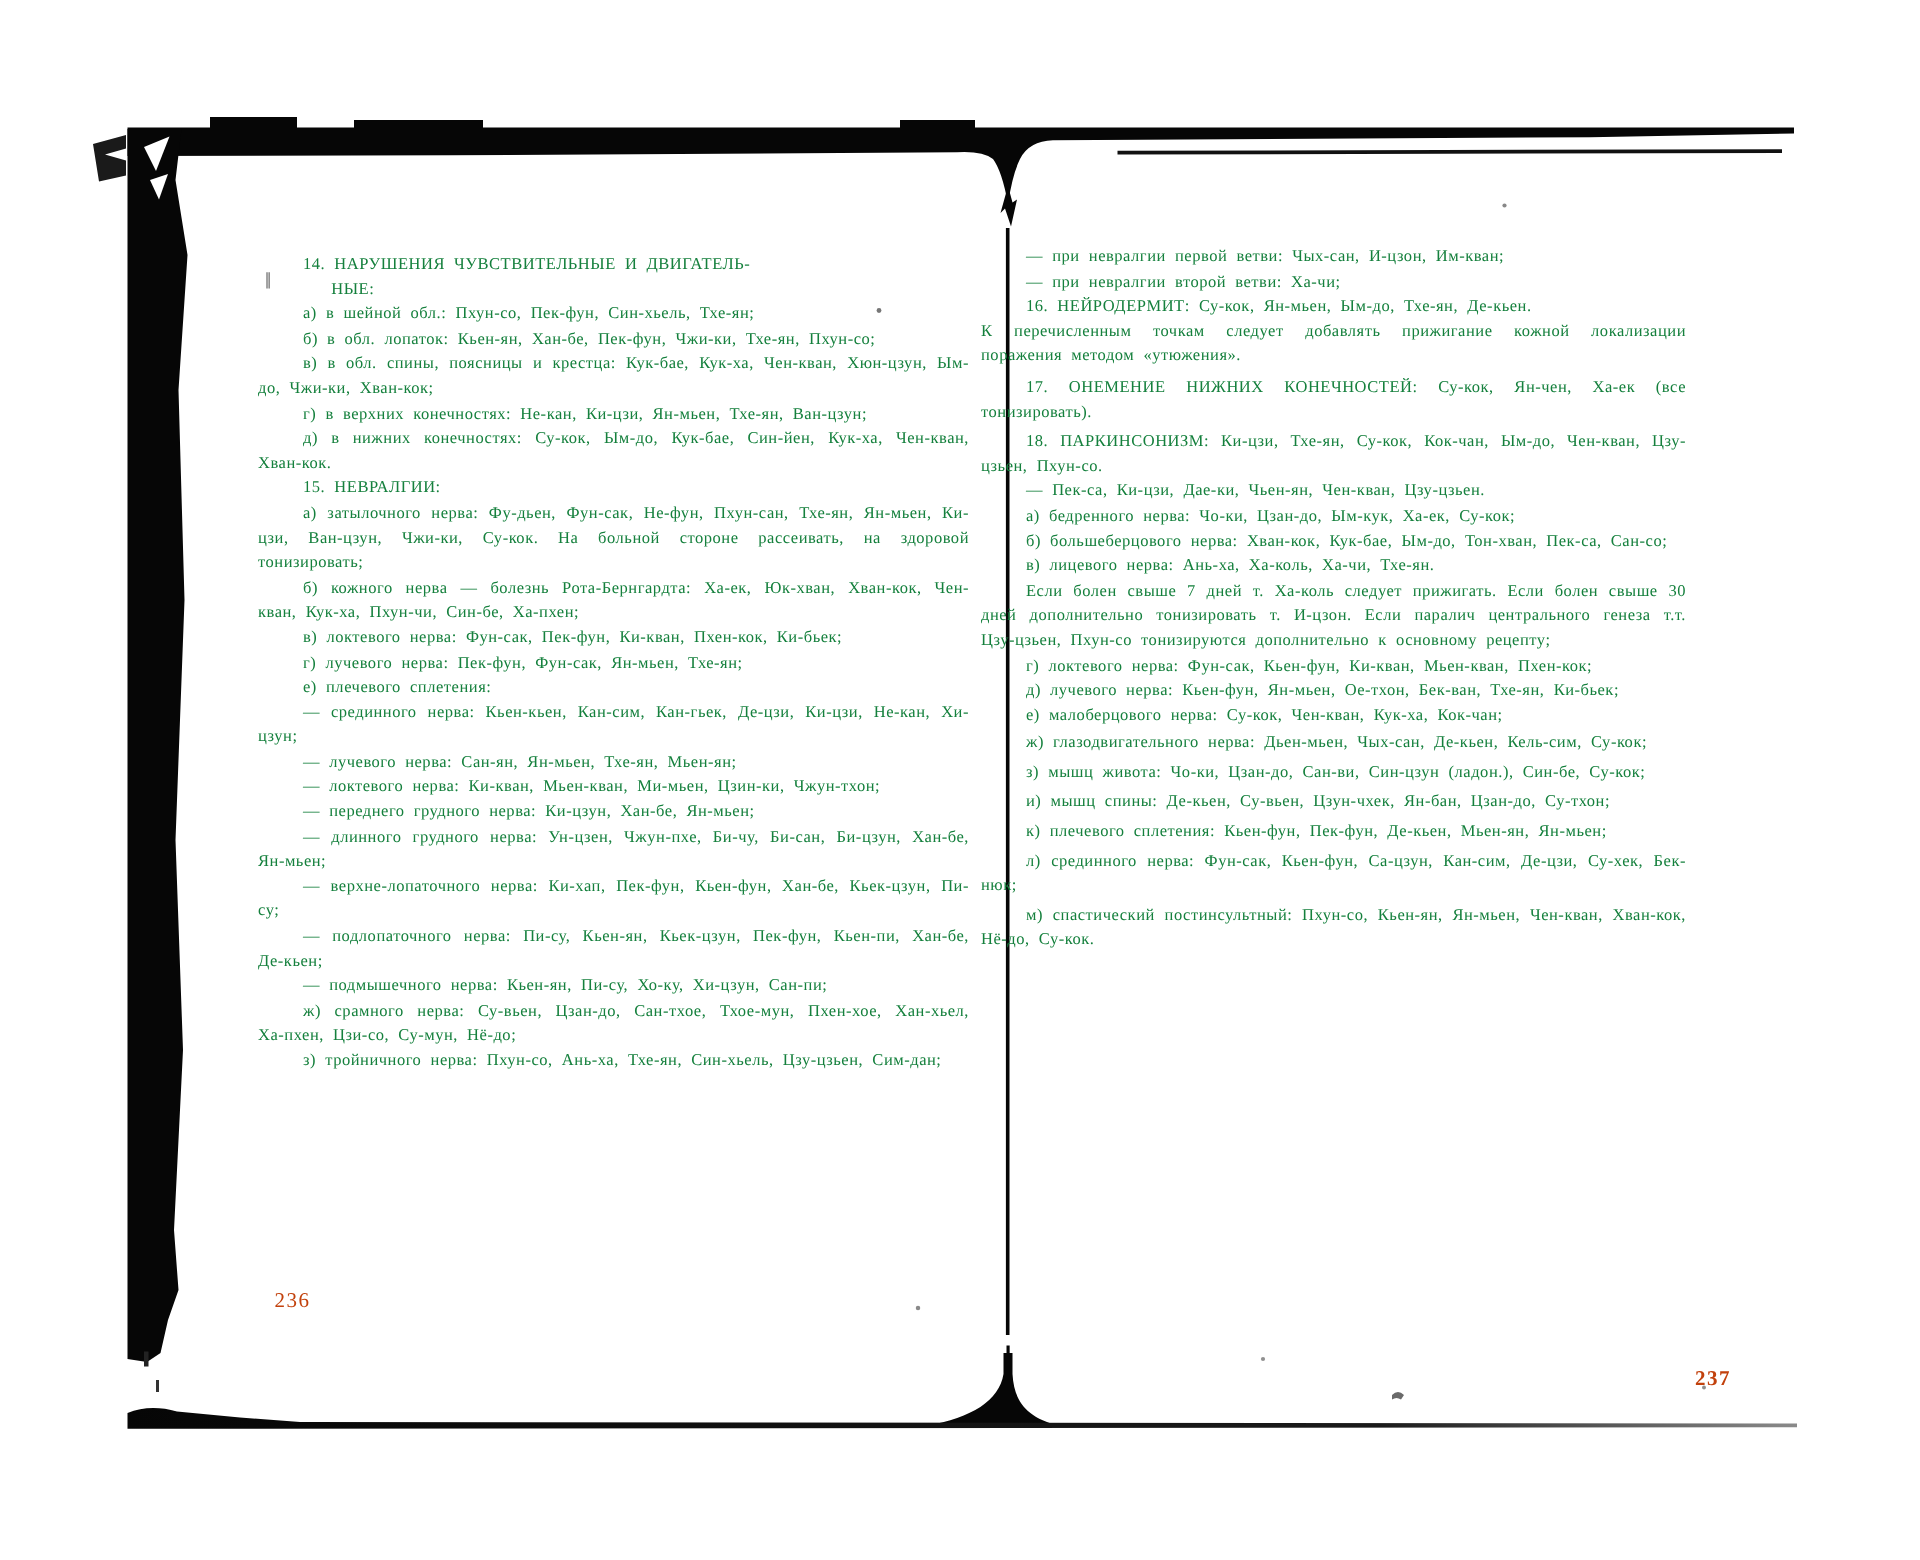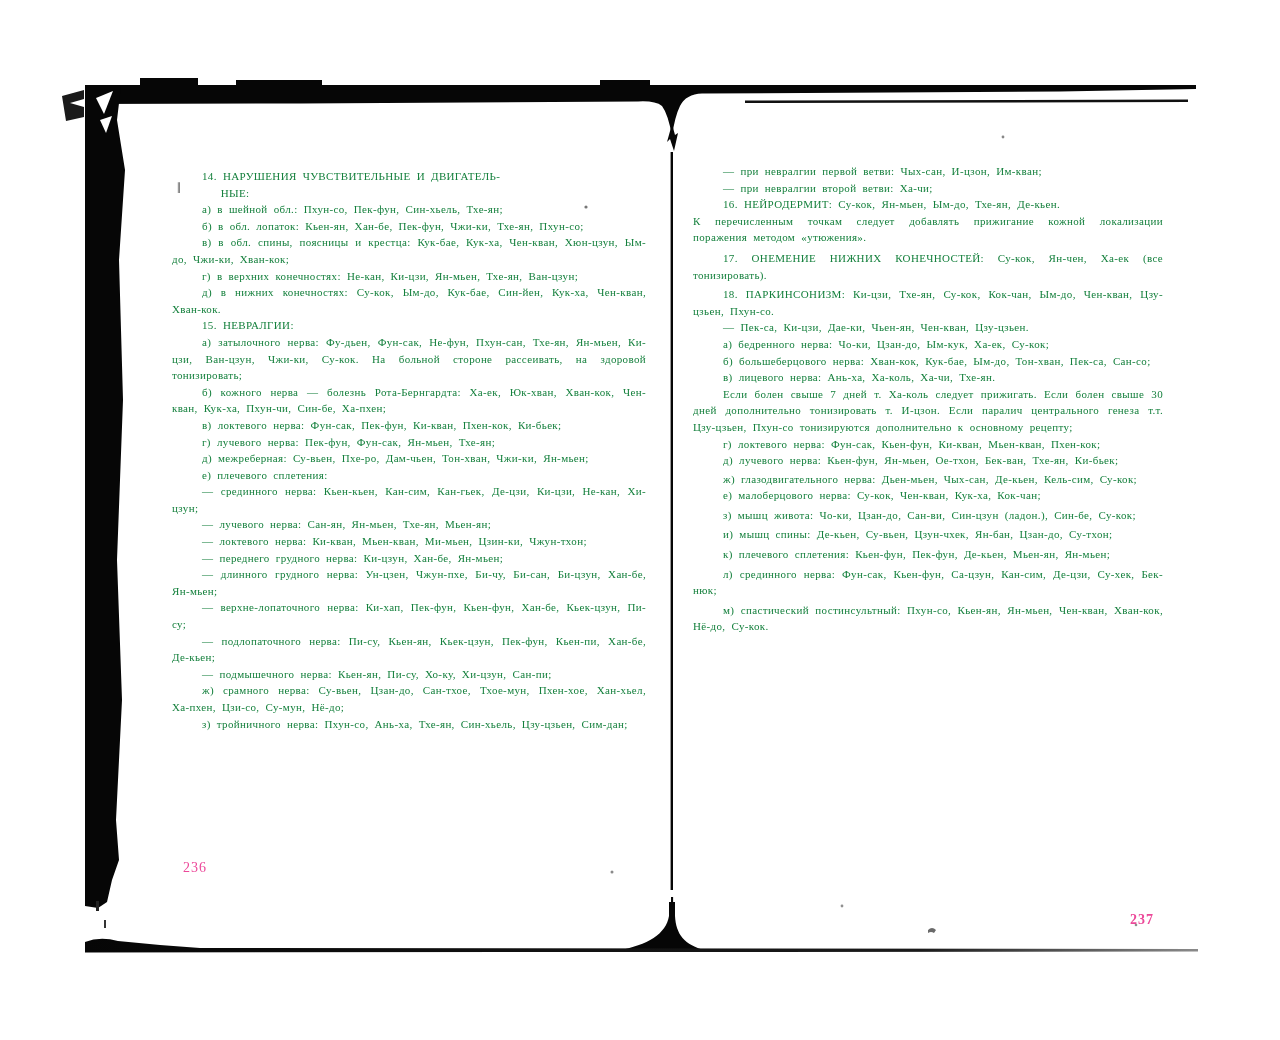--- a/index.html
+++ b/index.html
@@ -6,26 +6,26 @@
   .canvas{
     position:relative;width:1280px;height:1040px;background:#ffffff;
     overflow:hidden;font-family:"Liberation Serif","DejaVu Serif",serif;
   }
   .svg-art{position:absolute;left:0;top:0;width:1280px;height:1040px;pointer-events:none;}
   .page-col{
     position:absolute;color:#15803d;font-size:11px;line-height:16.6px;
     text-align:justify;letter-spacing:0.35px;word-spacing:3px;
   }
   .left-col{left:172px;top:168px;width:474px;}
-  .right-col{left:693px;top:163px;width:470px;}
+  .right-col{left:654px;top:163px;width:470px;}
   .para{margin:0;text-indent:30px;}
   .para.noindent{text-indent:0;}
   .para.hang{white-space:pre-wrap;}
   .pagenum{
-    position:absolute;color:#ec4899;font-size:14px;letter-spacing:1px;
+    position:absolute;color:#c2410c;font-size:14px;letter-spacing:1px;
     font-family:"Liberation Serif","DejaVu Serif",serif;
   }
   .pagenum-left{left:183px;top:860px;}
   .pagenum-right{left:1130px;top:912px;font-weight:bold;}
   .margin-mark{
     position:absolute;left:176px;top:183px;width:10px;height:9px;
     color:#555;font-size:9px;letter-spacing:1px;font-family:"DejaVu Sans Mono",monospace;
   }
 </style>
 </head>
@@ -80,21 +80,20 @@
       <p class="para">а) в шейной обл.: Пхун-со, Пек-фун, Син-хьель, Тхе-ян;</p>
       <p class="para">б) в обл. лопаток: Кьен-ян, Хан-бе, Пек-фун, Чжи-ки, Тхе-ян, Пхун-со;</p>
       <p class="para">в) в обл. спины, поясницы и крестца: Кук-бае, Кук-ха, Чен-кван, Хюн-цзун, Ым-до, Чжи-ки, Хван-кок;</p>
       <p class="para">г) в верхних конечностях: Не-кан, Ки-цзи, Ян-мьен, Тхе-ян, Ван-цзун;</p>
       <p class="para">д) в нижних конечностях: Су-кок, Ым-до, Кук-бае, Син-йен, Кук-ха, Чен-кван, Хван-кок.</p>
       <p class="para">15. НЕВРАЛГИИ:</p>
       <p class="para">а) затылочного нерва: Фу-дьен, Фун-сак, Не-фун, Пхун-сан, Тхе-ян, Ян-мьен, Ки-цзи, Ван-цзун, Чжи-ки, Су-кок. На больной стороне рассеивать, на здоровой тонизировать;</p>
       <p class="para">б) кожного нерва — болезнь Рота-Бернгардта: Ха-ек, Юк-хван, Хван-кок, Чен-кван, Кук-ха, Пхун-чи, Син-бе, Ха-пхен;</p>
       <p class="para">в) локтевого нерва: Фун-сак, Пек-фун, Ки-кван, Пхен-кок, Ки-бьек;</p>
       <p class="para">г) лучевого нерва: Пек-фун, Фун-сак, Ян-мьен, Тхе-ян;</p>
-      <p class="para">д) межреберная: Су-вьен, Пхе-ро, Дам-чьен, Тон-хван, Чжи-ки, Ян-мьен;</p>
       <p class="para">е) плечевого сплетения:</p>
       <p class="para">— срединного нерва: Кьен-кьен, Кан-сим, Кан-гьек, Де-цзи, Ки-цзи, Не-кан, Хи-цзун;</p>
       <p class="para">— лучевого нерва: Сан-ян, Ян-мьен, Тхе-ян, Мьен-ян;</p>
       <p class="para">— локтевого нерва: Ки-кван, Мьен-кван, Ми-мьен, Цзин-ки, Чжун-тхон;</p>
       <p class="para">— переднего грудного нерва: Ки-цзун, Хан-бе, Ян-мьен;</p>
       <p class="para">— длинного грудного нерва: Ун-цзен, Чжун-пхе, Би-чу, Би-сан, Би-цзун, Хан-бе, Ян-мьен;</p>
       <p class="para">— верхне-лопаточного нерва: Ки-хап, Пек-фун, Кьен-фун, Хан-бе, Кьек-цзун, Пи-су;</p>
       <p class="para">— подлопаточного нерва: Пи-су, Кьен-ян, Кьек-цзун, Пек-фун, Кьен-пи, Хан-бе, Де-кьен;</p>
       <p class="para">— подмышечного нерва: Кьен-ян, Пи-су, Хо-ку, Хи-цзун, Сан-пи;</p>
       <p class="para">ж) срамного нерва: Су-вьен, Цзан-до, Сан-тхое, Тхое-мун, Пхен-хое, Хан-хьел, Ха-пхен, Цзи-со, Су-мун, Нё-до;</p>
@@ -108,22 +107,22 @@
       <p class="para noindent">К перечисленным точкам следует добавлять прижигание кожной локализации поражения методом «утюжения».</p>
       <p class="para" style="margin-top: 4px;">17. ОНЕМЕНИЕ НИЖНИХ КОНЕЧНОСТЕЙ: Су-кок, Ян-чен, Ха-ек (все тонизировать).</p>
       <p class="para" style="margin-top: 3px;">18. ПАРКИНСОНИЗМ: Ки-цзи, Тхе-ян, Су-кок, Кок-чан, Ым-до, Чен-кван, Цзу-цзьен, Пхун-со.</p>
       <p class="para">— Пек-са, Ки-цзи, Дае-ки, Чьен-ян, Чен-кван, Цзу-цзьен.</p>
       <p class="para">а) бедренного нерва: Чо-ки, Цзан-до, Ым-кук, Ха-ек, Су-кок;</p>
       <p class="para">б) большеберцового нерва: Хван-кок, Кук-бае, Ым-до, Тон-хван, Пек-са, Сан-со;</p>
       <p class="para">в) лицевого нерва: Ань-ха, Ха-коль, Ха-чи, Тхе-ян.</p>
       <p class="para">Если болен свыше 7 дней т. Ха-коль следует прижигать. Если болен свыше 30 дней дополнительно тонизировать т. И-цзон. Если паралич центрального генеза т.т. Цзу-цзьен, Пхун-со тонизируются дополнительно к основному рецепту;</p>
       <p class="para">г) локтевого нерва: Фун-сак, Кьен-фун, Ки-кван, Мьен-кван, Пхен-кок;</p>
       <p class="para">д) лучевого нерва: Кьен-фун, Ян-мьен, Ое-тхон, Бек-ван, Тхе-ян, Ки-бьек;</p>
+      <p class="para">е) малоберцового нерва: Су-кок, Чен-кван, Кук-ха, Кок-чан;</p>
       <p class="para" style="margin-top: 2px;">ж) глазодвигательного нерва: Дьен-мьен, Чых-сан, Де-кьен, Кель-сим, Су-кок;</p>
-      <p class="para">е) малоберцового нерва: Су-кок, Чен-кван, Кук-ха, Кок-чан;</p>
       <p class="para" style="margin-top: 3px;">з) мышц живота: Чо-ки, Цзан-до, Сан-ви, Син-цзун (ладон.), Син-бе, Су-кок;</p>
       <p class="para" style="margin-top: 3px;">и) мышц спины: Де-кьен, Су-вьен, Цзун-чхек, Ян-бан, Цзан-до, Су-тхон;</p>
       <p class="para" style="margin-top: 3px;">к) плечевого сплетения: Кьен-фун, Пек-фун, Де-кьен, Мьен-ян, Ян-мьен;</p>
       <p class="para" style="margin-top: 3px;">л) срединного нерва: Фун-сак, Кьен-фун, Са-цзун, Кан-сим, Де-цзи, Су-хек, Бек-нюк;</p>
       <p class="para" style="margin-top: 3px;">м) спастический постинсультный: Пхун-со, Кьен-ян, Ян-мьен, Чен-кван, Хван-кок, Нё-до, Су-кок.</p>
     </div>
 
   <div class="margin-mark">║</div>
 
   <div class="pagenum pagenum-left">236</div>

